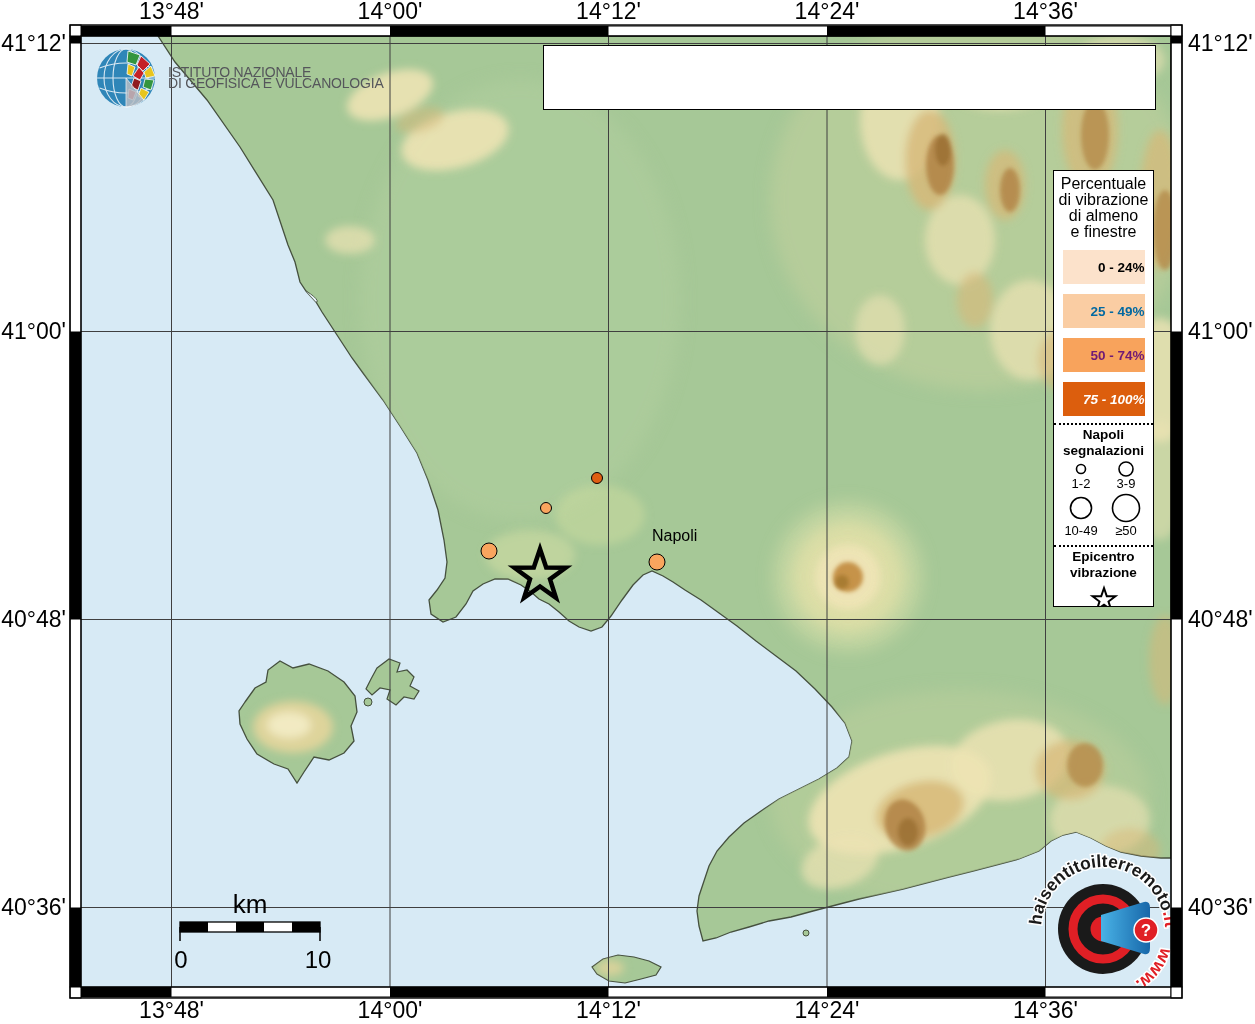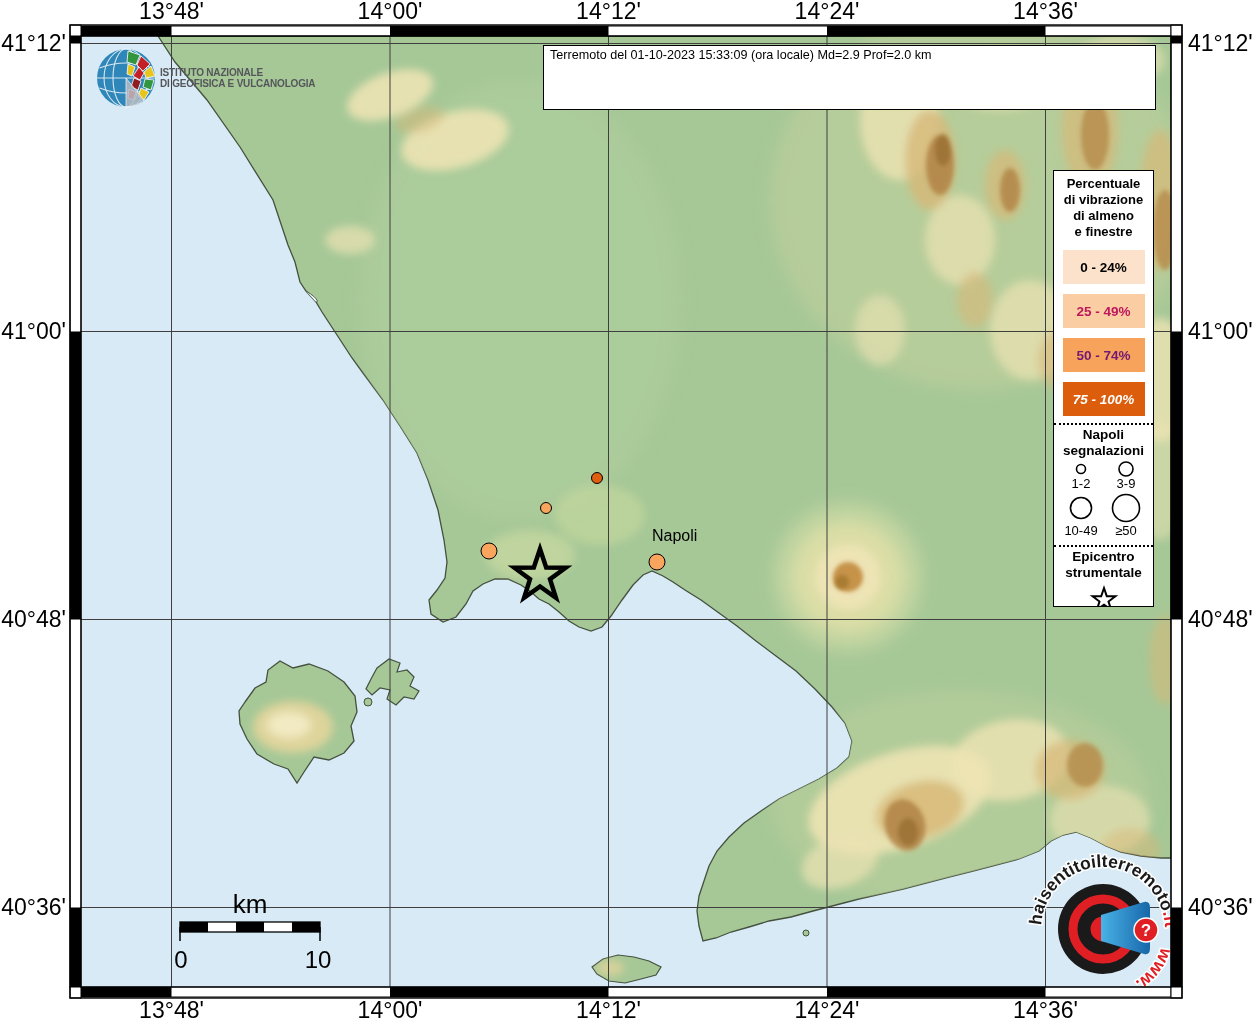--- a/index.html
+++ b/index.html
@@ -12,31 +12,31 @@
   .sb-km{font-size:26px;fill:#000;}
   .wm-txt{font-size:17.5px;font-weight:bold;paint-order:stroke;stroke:#ffffff;stroke-width:3px;}
   .cnt{fill:none;stroke:#000;stroke-width:1.6;}
   .cnt-lbl{font-size:13px;fill:#000;text-anchor:middle;}
   
   .title-box{position:absolute;left:543px;top:45px;width:613px;height:65px;background:#fff;
      border:1.5px solid #000;box-sizing:border-box;padding:2px 6px;font-size:12.6px;line-height:14.9px;color:#000;}
   
   .legend{position:absolute;left:1053px;top:170px;width:101px;height:437px;background:#fff;
      border:1.4px solid #000;box-sizing:border-box;text-align:center;color:#000;overflow:hidden;}
-  .lg-title{margin-top:5px;font-weight:bold;font-size:13px;line-height:16px;}
+  .lg-title{margin-top:5px;font-weight:normal;font-size:16px;line-height:16px;}
   .swatch{width:82px;height:34px;margin:10px auto 0 auto;font-weight:bold;font-size:13.5px;
-     display:flex;align-items:center;justify-content:center;}
+     display:flex;align-items:center;justify-content:flex-end;}
   .swatch:first-of-type{margin-top:13px;}
   .lg-divider{border-top:2px dotted #000;margin:7px 0 2px 0;width:100%;}
   .lg-sub{font-weight:bold;font-size:13.5px;line-height:15.5px;}
   .lg-counts{display:block;margin:2px auto 0 auto;}
   .lg-star{display:block;margin:4px auto 0 auto;}
   
   .ingv{position:absolute;left:95px;top:46px;display:flex;align-items:center;}
-  .ingv-text{margin-left:1px;color:#55565B;font-weight:bold;font-size:10px;line-height:11.5px;letter-spacing:-0.2px;}
+  .ingv-text{margin-left:9px;color:#55565B;font-weight:normal;font-size:14px;line-height:11.5px;letter-spacing:-0.2px;}
 </style>
 </head>
 <body>
 
 <div class="page">
 
 <svg width="1255" height="1024" viewBox="0 0 1255 1024">
   <defs>
     <clipPath id="mapClip">
           <rect x="81" y="36" width="1090" height="951"></rect>
@@ -268,35 +268,34 @@
     </g>
   </svg>
   <div class="ingv-text">
     <div>ISTITUTO NAZIONALE</div>
     <div>DI GEOFISICA E VULCANOLOGIA</div>
   </div>
 </div>
 
 
 <div class="title-box">
-  <div>Terremoto del 01-10-2023 15:33:09 (ora locale) Md=2.9 Prof=2.0 km</div>
 </div>
 
 
 <div class="legend">
   <div class="lg-title">
     <div>Percentuale</div>
     <div>di vibrazione</div>
     <div>di almeno</div>
     <div>e finestre</div>
   </div>
   <div class="swatch" style="background: rgb(252, 226, 203); color: rgb(0, 0, 0);">
         <span>0 - 24%</span>
       </div>
-  <div class="swatch" style="background: rgb(250, 205, 163); color: #be185d;">
+  <div class="swatch" style="background: rgb(250, 205, 163); color: #0369a1;">
         <span>25 - 49%</span>
       </div>
   <div class="swatch" style="background: rgb(248, 163, 92); color: #701a75;">
         <span>50 - 74%</span>
       </div>
   <div class="swatch" style="background: rgb(220, 94, 13); color: rgb(255, 255, 255); font-style: italic;">
         <span>75 - 100%</span>
       </div>
   <div class="lg-divider"></div>
   <div class="lg-sub">
@@ -309,20 +308,20 @@
     <text class="cnt-lbl" x="26" y="28">1-2</text>
     <text class="cnt-lbl" x="71" y="28">3-9</text>
     <circle class="cnt" cx="26" cy="48" r="10.5"></circle>
     <circle class="cnt" cx="71" cy="48" r="13.5"></circle>
     <text class="cnt-lbl" x="26" y="75">10-49</text>
     <text class="cnt-lbl" x="71" y="75">≥50</text>
   </svg>
   <div class="lg-divider"></div>
   <div class="lg-sub">
     <div>Epicentro</div>
-    <div>strumentale</div>
+    <div>vibrazione</div>
   </div>
   <svg class="lg-star" width="30" height="30" viewBox="0 0 30 30">
     <polygon id="legend-star" fill="none" stroke="#000" stroke-width="2" points="15.0,4.0 17.8,12.2 26.4,12.3 19.5,17.5 22.1,25.7 15.0,20.7 7.9,25.7 10.5,17.5 3.6,12.3 12.2,12.2"></polygon>
   </svg>
 </div>
 
 </div>
 
 </body></html>

